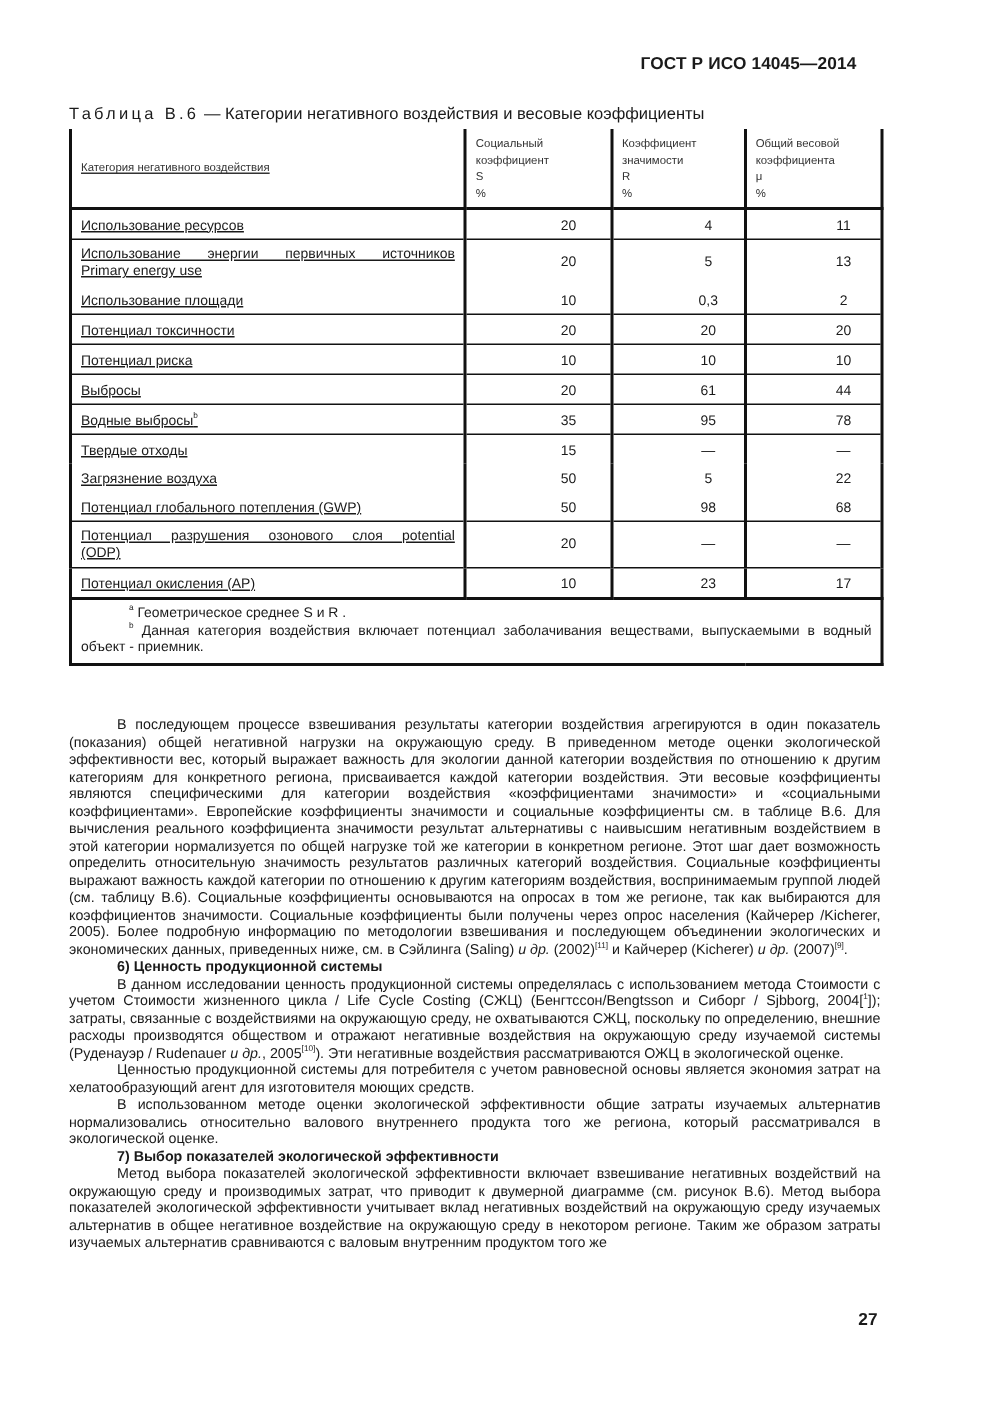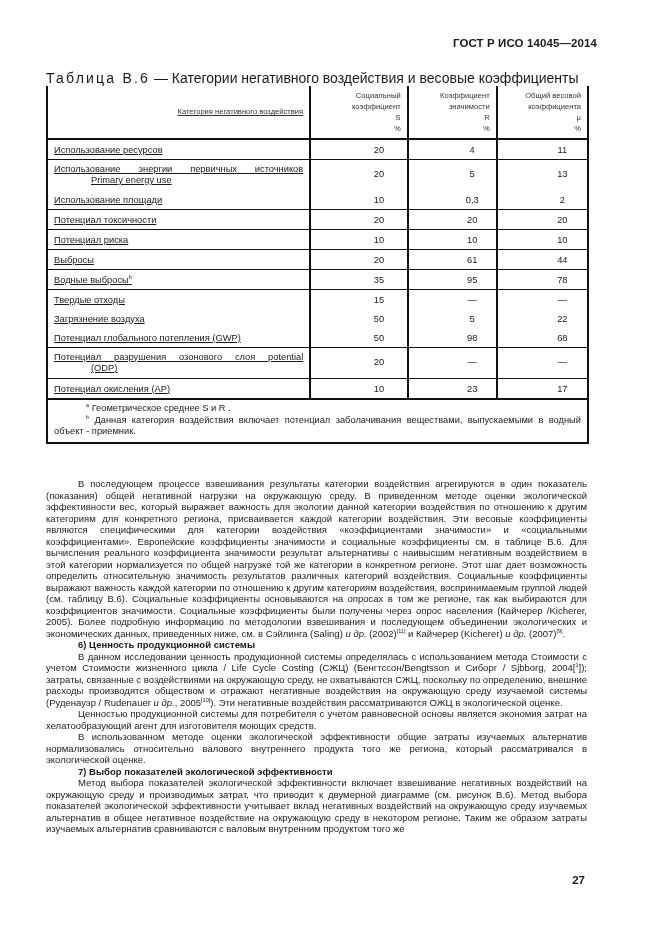--- a/index.html
+++ b/index.html
@@ -1,35 +1,35 @@
 <!DOCTYPE html>
 <html><head>
 <meta charset="utf-8">
 <style>
   html, body { margin: 0; padding: 0; background: #ffffff; }
   body { width: 661px; height: 935px; position: relative; overflow: hidden;
          font-family: "Liberation Sans", sans-serif; color: #1a1a1a; }
-  .header { position: absolute; top: 37px; right: 64px; font-weight: bold; font-size: 11.5px; letter-spacing: 0.1px; text-align: right; }
-  .caption { position: absolute; top: 70px; left: 46px; font-size: 14px; }
+  .header { position: absolute; top: 37px; right: 90px; font-weight: bold; font-size: 11.5px; letter-spacing: 0.1px; text-align: right; }
+  .caption { position: absolute; top: 70px; left: 46px; font-size: 11px; }
   .caption .spaced { letter-spacing: 2.2px; }
   table.main { position: absolute; top: 86px; left: 46px; width: 543px; border-collapse: collapse;
                font-size: 9.3px; }
   table.main td { border-left: 2px solid #111; border-right: 2px solid #111; padding: 0 6px; vertical-align: middle; }
   table.main td.num { text-align: center; padding-left: 46px; }
   table.main td.c0 { width: 240px; text-decoration: underline; }
   table.main td.c1 { width: 80px; }
   table.main td.c2 { width: 72px; }
   table.main td.c3 { width: 74px; }
-  table.main tr.head td { height: 52px; text-align: right; font-size: 7.6px; line-height: 11.2px; color: #333; border-bottom: 2px solid #111; }
+  table.main tr.head td { height: 52px; text-align: left; font-size: 7.6px; line-height: 11.2px; color: #333; border-bottom: 2px solid #111; }
   table.main tr.row td { border-bottom: 1px solid #111; height: 19px; }
   table.main tr.row.noline td { border-bottom: none; }
   table.main tr.row.tall td { height: 30px; line-height: 11.5px; }
   table.main tr.row.last td { border-bottom: 2px solid #111; }
   table.main td.just { text-align: justify; text-align-last: justify; }
-  table.main td.just .l2 { text-align-last: left; display: block; margin-left: 37px; }
+  table.main td.just .l2 { text-align-last: left; display: block; }
   table.main tr.notes td { border-bottom: 2px solid #111; padding: 3px 6px 4px 6px; font-size: 9.3px; line-height: 11.5px; }
   .note-line { text-indent: 32px; text-align: justify; }
   sup { font-size: 5.5px; vertical-align: super; line-height: 0; }
   .body-text { position: absolute; top: 478px; left: 46px; width: 541px; font-size: 9.5px; line-height: 11.5px; text-align: justify; }
   .body-text p { margin: 0; text-indent: 32px; }
   .body-text p.heading { font-weight: bold; }
   .body-text .ital { font-style: italic; margin-top: 40px; }
   .page-num { position: absolute; top: 874px; right: 76px; font-weight: bold; font-size: 11.5px; }
 </style>
 </head>

